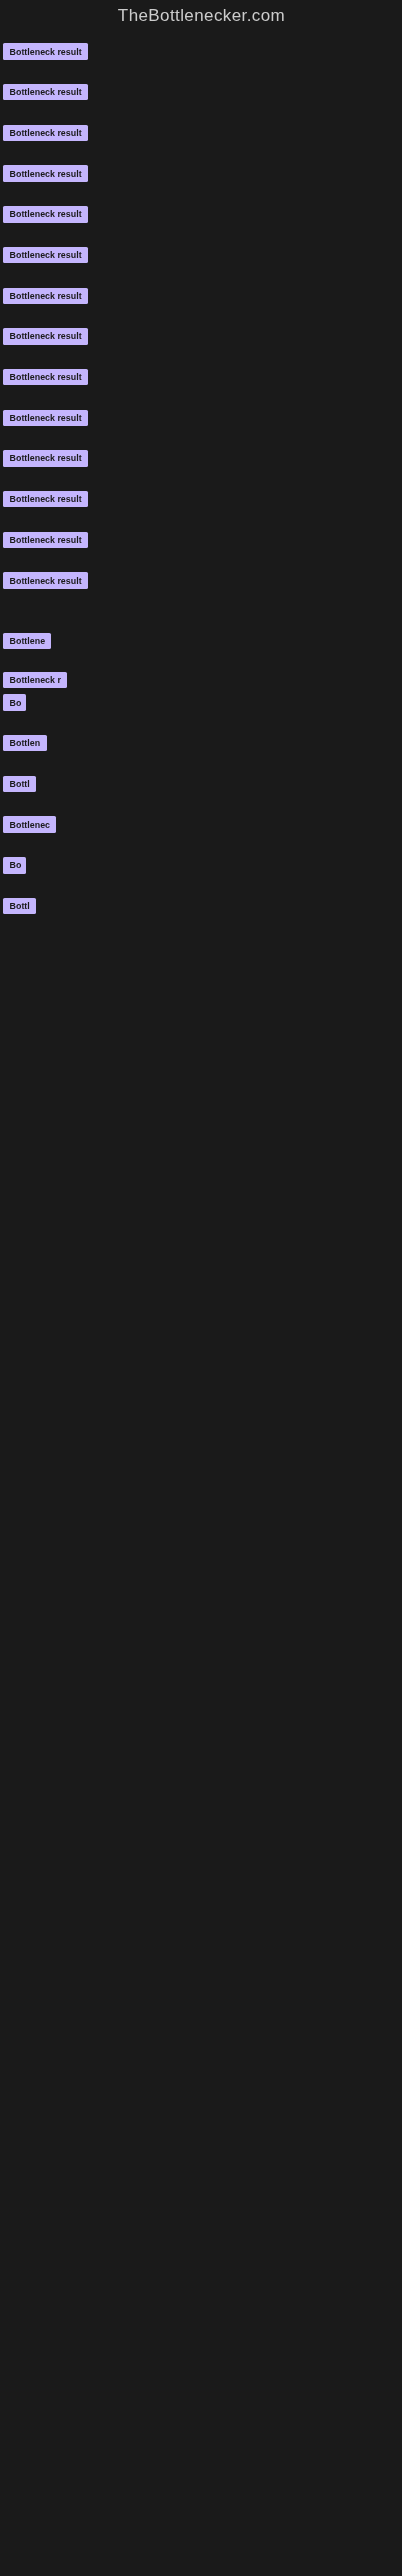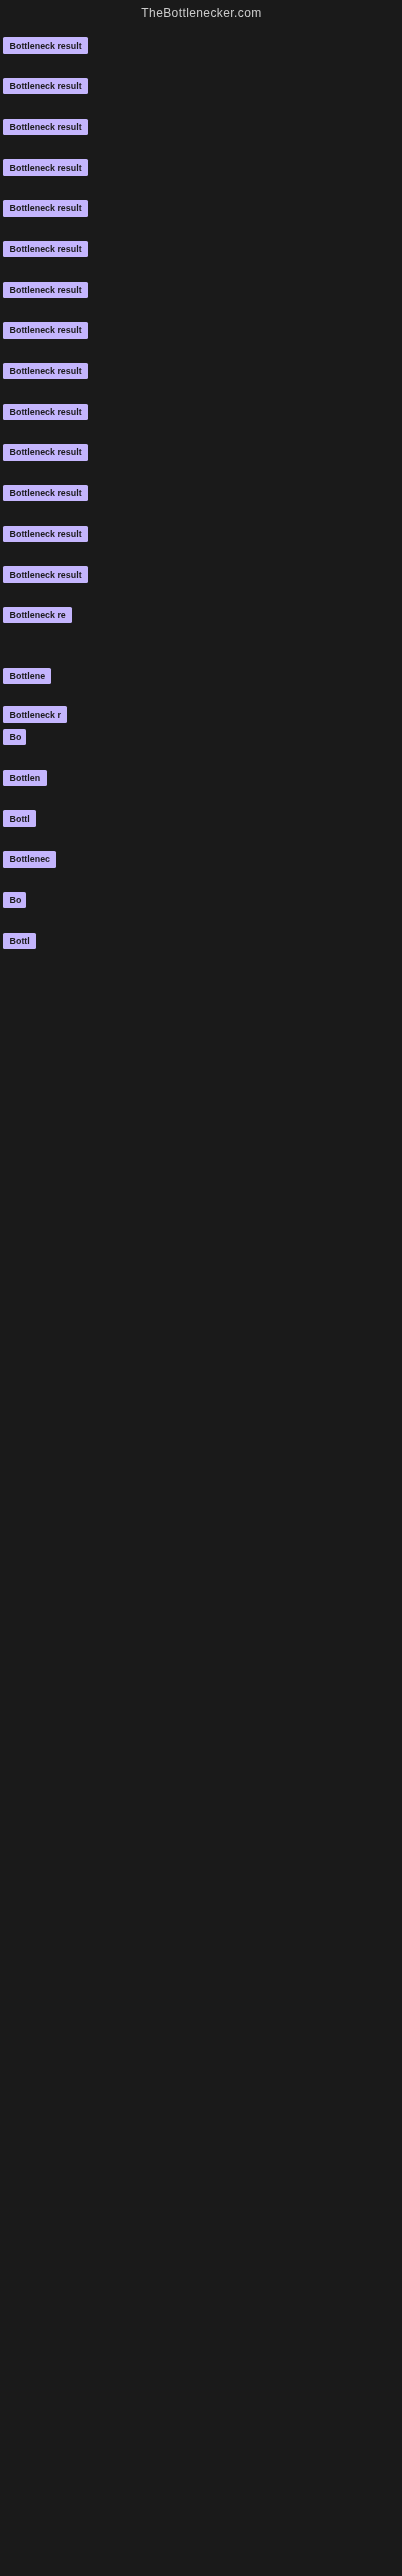--- a/index.html
+++ b/index.html
@@ -12,21 +12,21 @@
       width: 403px;
       min-height: 2576px;
       background-color: #1a1a1a;
       font-family: Arial, sans-serif;
       position: relative;
     }
 
     .site-title {
       text-align: center;
       color: #cccccc;
-      font-size: 12px;
+      font-size: 17px;
       padding: 6.4px 0 9.7px 0;
       letter-spacing: 0.4px;
     }
 
     .bottleneck-badge {
       display: inline-block;
       background-color: #c4b5fd;
       color: #1a1a1a;
       font-size: 8.9px;
       font-weight: bold;
@@ -87,23 +87,20 @@
     <div class="result-row">
       <span class="bottleneck-badge" style="max-width: 97px;">Bottleneck result</span>
     </div>
     <div class="result-row">
       <span class="bottleneck-badge" style="max-width: 97px;">Bottleneck result</span>
     </div>
     <div class="result-row">
       <span class="bottleneck-badge" style="max-width: 95px;">Bottleneck result</span>
     </div>
     <div class="result-row">
-      <span class="bottleneck-badge" style="max-width: 72px;">Bottleneck re</span>
-    </div>
-    <div class="result-row">
       <span class="bottleneck-badge" style="max-width: 58px; margin-top: 40px;">Bottlene</span>
     </div>
     <div class="result-row">
       <span class="bottleneck-badge" style="max-width: 69px; margin-top: 36px;">Bottleneck r</span>
     </div>
     <div class="result-row">
       <span class="bottleneck-badge" style="max-width: 22.5px;">Bo</span>
     </div>
     <div class="result-row">
       <span class="bottleneck-badge" style="max-width: 53px;">Bottlen</span>

